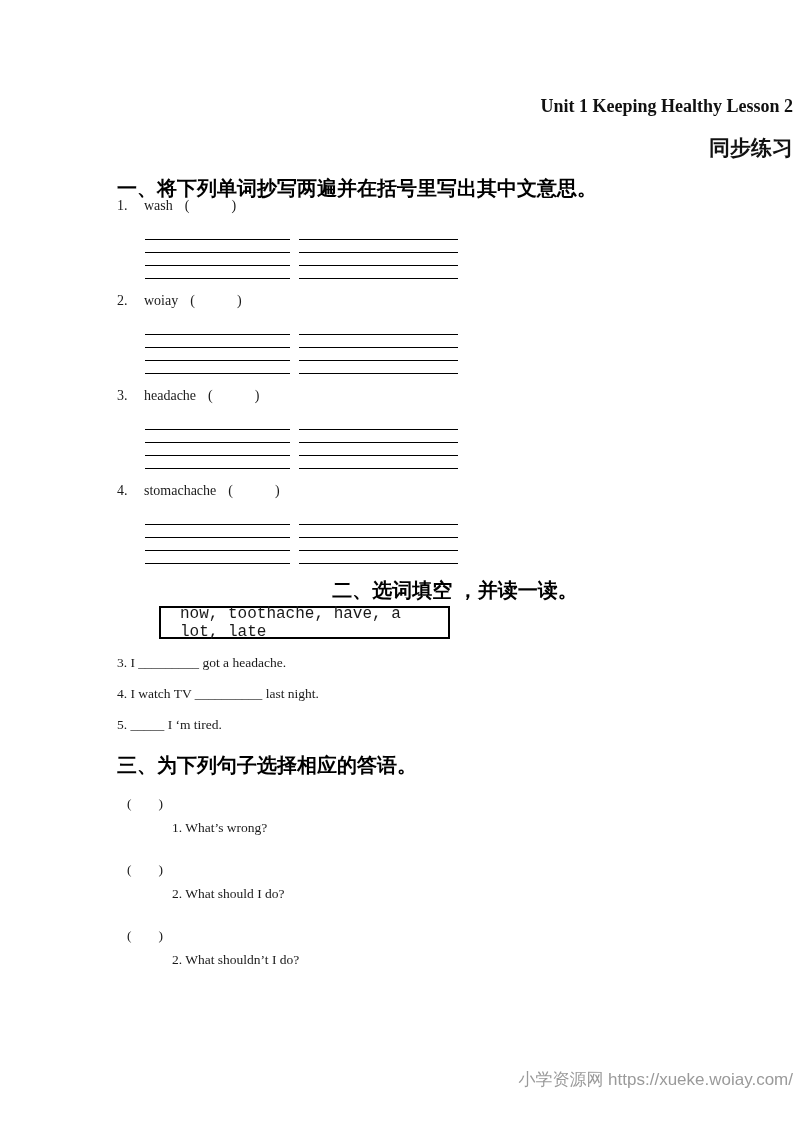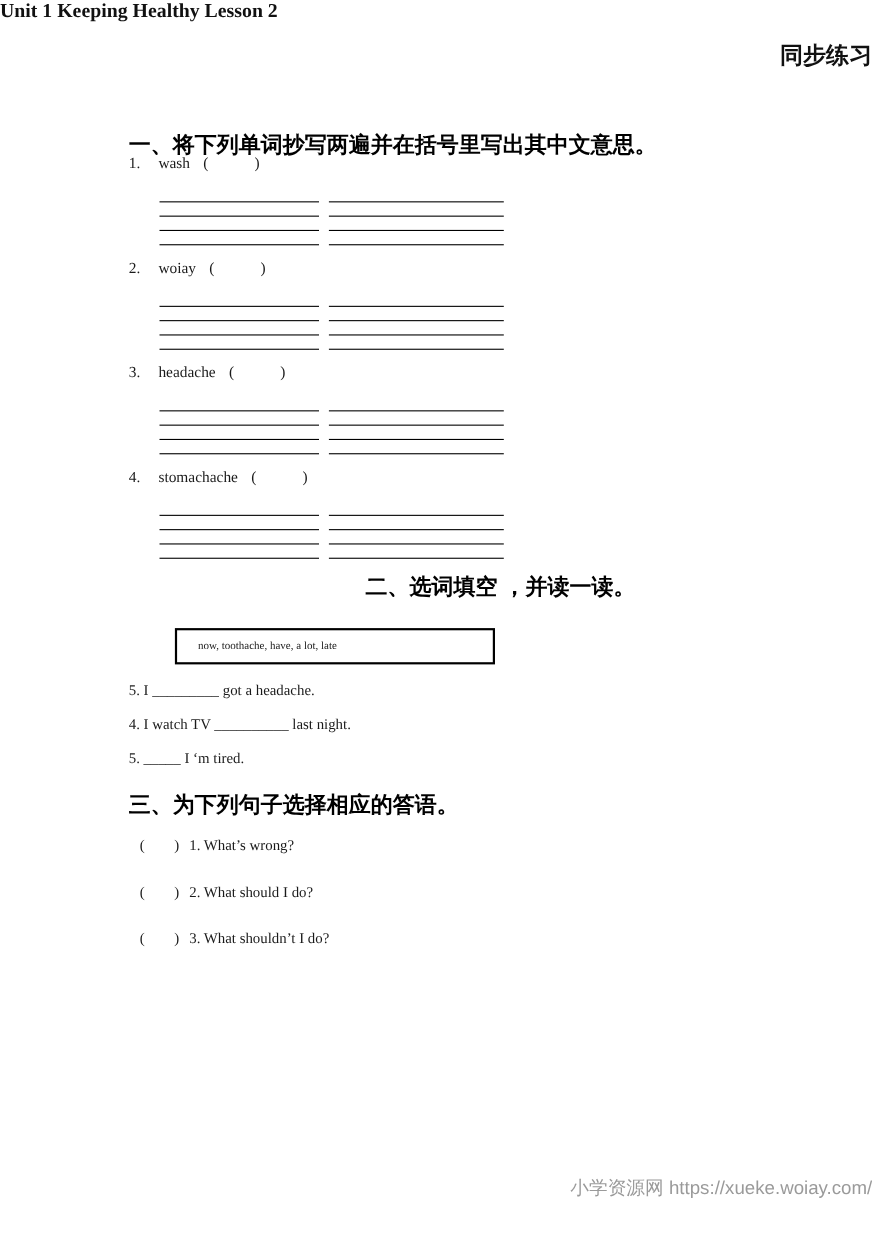--- a/index.html
+++ b/index.html
@@ -6,82 +6,82 @@
   body {
     width: 793px; height: 1122px;
     background: #ffffff;
     color: #111111;
     font-family: "Liberation Serif", "DejaVu Serif", serif;
     overflow: hidden;
   }
   .page { position: relative; width: 793px; height: 1122px; }
 
   .title-en {
-    margin: 0; 
-    text-align: left;
+    margin: 0; padding-top: 97px;
+    text-align: right;
     font-size: 18px; font-weight: bold; line-height: 18px;
     font-family: "Liberation Serif", "DejaVu Serif", serif;
   }
   .title-cn {
     margin: 22px 0 0 0;
     text-align: right;
     font-size: 21px; font-weight: bold; line-height: 21px;
     font-family: "Liberation Sans", "DejaVu Sans", sans-serif;
   }
 
   .sec-heading {
     margin-left: 117px;
     font-size: 20px; font-weight: bold; line-height: 22px;
     font-family: "Liberation Sans", "DejaVu Sans", sans-serif;
     color: #000;
   }
-  #sec1-heading { margin-top: 60px; }
+  #sec1-heading { margin-top: 19px; }
   #sec2-heading { margin-top: 13px; text-align: center; }
-  #sec3-heading { margin-top: 24px; }
+  #sec3-heading { margin-top: 24px; font-family: Liberation Mono, monospace; }
 
   .word-item { margin-left: 117px; margin-bottom: 15px; }
   .word-item:first-of-type { margin-top: 21px; }
   .word-label { display: flex; font-size: 14px; line-height: 14px; color: #1a1a1a; }
   .word-label .num { width: 27px; }
   .word-label .brackets { margin-left: 12px; white-space: pre; }
   .copy-lines {
     margin-top: 14px; margin-left: 28px;
     display: grid;
     grid-template-columns: 145px 159px;
     column-gap: 9px;
     width: 313px;
   }
   .copy-line { height: 13px; box-sizing: border-box; border-bottom: 1.5px solid #000; }
 
   .word-bank {
-    margin: 26px 0 0 159px;
+    margin: 5px 0 0 159px;
     width: 291px; height: 33px; box-sizing: border-box;
     border: 2px solid #000;
     display: flex; align-items: center;
     padding-left: 19px;
-    font-size: 10px; color: #1a1a1a;
+    font-size: 16px; color: #1a1a1a; font-family: Liberation Mono, monospace;
   }
 
   .sentence {
     margin: 17px 0 0 117px;
     font-size: 13.5px; line-height: 14px;
     white-space: pre;
     color: #1a1a1a;
   }
   #sentence-1 { margin-top: 7px; }
 
   .qa-item {
     margin-left: 127px; margin-top: 28px;
     display: flex;
     font-size: 13.5px; line-height: 14px;
     color: #1a1a1a;
   }
   #qa-1 { margin-top: 19px; }
   .qa-brackets { white-space: pre; }
-  .qa-text { margin-left: 9px; }
+  .qa-text { margin-left: 9px; margin-top: 24px; }
 
   .footer {
     position: absolute; top: 1070px; left: 0; width: 100%;
     text-align: right;
     font-size: 17px; line-height: 20px;
     color: #9a9a9a;
     font-family: "Liberation Sans", "DejaVu Sans", sans-serif;
   }
 </style>
 </head>
@@ -165,36 +165,36 @@
       <div class="copy-line"></div>
     </div>
   </div>
 
   <div class="sec-heading" id="sec2-heading">二、选词填空 ，并读一读。</div>
 
   <div class="word-bank">
     <span>now, toothache, have, a lot, late</span>
   </div>
 
-  <div class="sentence">5. I _________ got a headache.</div>
+  <div class="sentence">3. I _________ got a headache.</div>
   <div class="sentence">4. I watch TV __________ last night.</div>
   <div class="sentence">5. _____ I ‘m tired.</div>
 
   <div class="sec-heading" id="sec3-heading">三、为下列句子选择相应的答语。</div>
 
   <div class="qa-item" id="qa-1">
     <span class="qa-brackets">(        )</span>
     <span class="qa-text">1. What’s wrong?</span>
   </div>
   <div class="qa-item">
     <span class="qa-brackets">(        )</span>
     <span class="qa-text">2. What should I do?</span>
   </div>
   <div class="qa-item">
     <span class="qa-brackets">(        )</span>
-    <span class="qa-text">3. What shouldn’t I do?</span>
+    <span class="qa-text">2. What shouldn’t I do?</span>
   </div>
 
   <div class="footer">
     <span>小学资源网 https://xueke.woiay.com/</span>
   </div>
 
 </div>
 
 </body></html>

